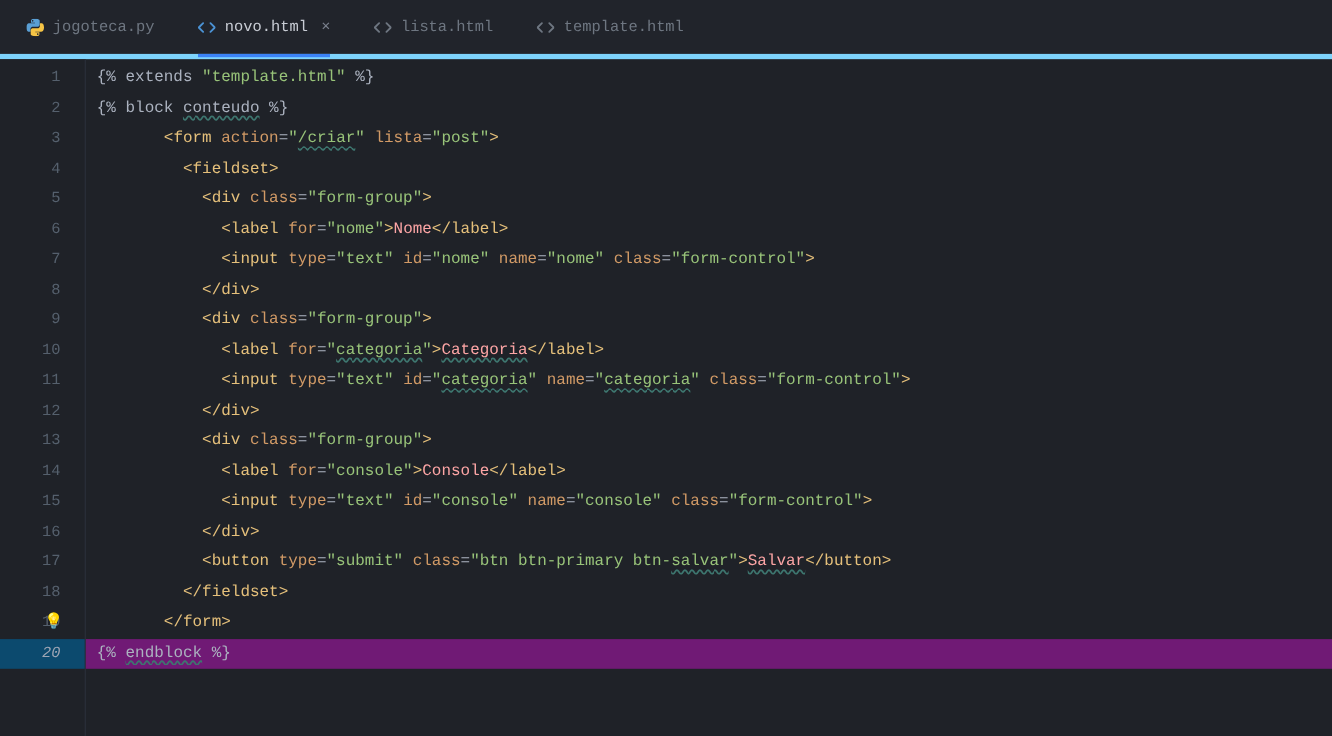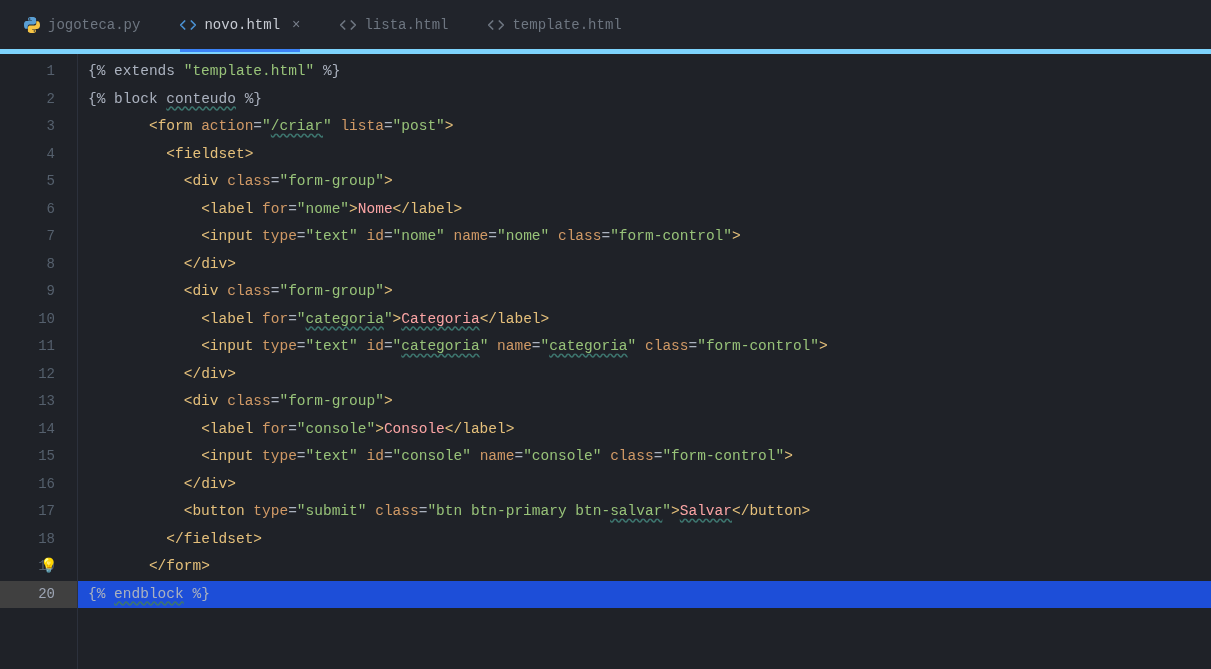--- a/index.html
+++ b/index.html
@@ -68,32 +68,32 @@
   color: #55606d;
   user-select: none;
 }
 .ln {
   height: 27.5px;
   line-height: 27.5px;
   padding-right: 22px;
   font-size: 14px;
   position: relative;
 }
-.ln.cur { color: #9da5b4; background: #404040; }
+.ln.cur { color: #9da5b4; background: #0c4a6e; font-style: italic; }
 .code {
   flex: 1;
   padding-top: 4px;
 }
 .cl {
   height: 27.5px;
   line-height: 27.5px;
   white-space: pre;
   padding-left: 10px;
 }
-.cl.cur { background: #1d4ed8; }
+.cl.cur { background: #701a75; }
 .tk-temp   { color: #abb2bf; margin-top: 30px; }
 .tk-str    { color: #98c379; }
 .tk-tag    { color: #e5c07b; }
 .tk-punct  { color: #abb2bf; }
 .tk-attr   { color: #d19a66; font-family: Liberation Mono, monospace; }
 .tk-text   { color: #fca5a5; }
 .wavy {
   text-decoration: underline;
   text-decoration-style: wavy;
   text-decoration-color: #3d766f;

